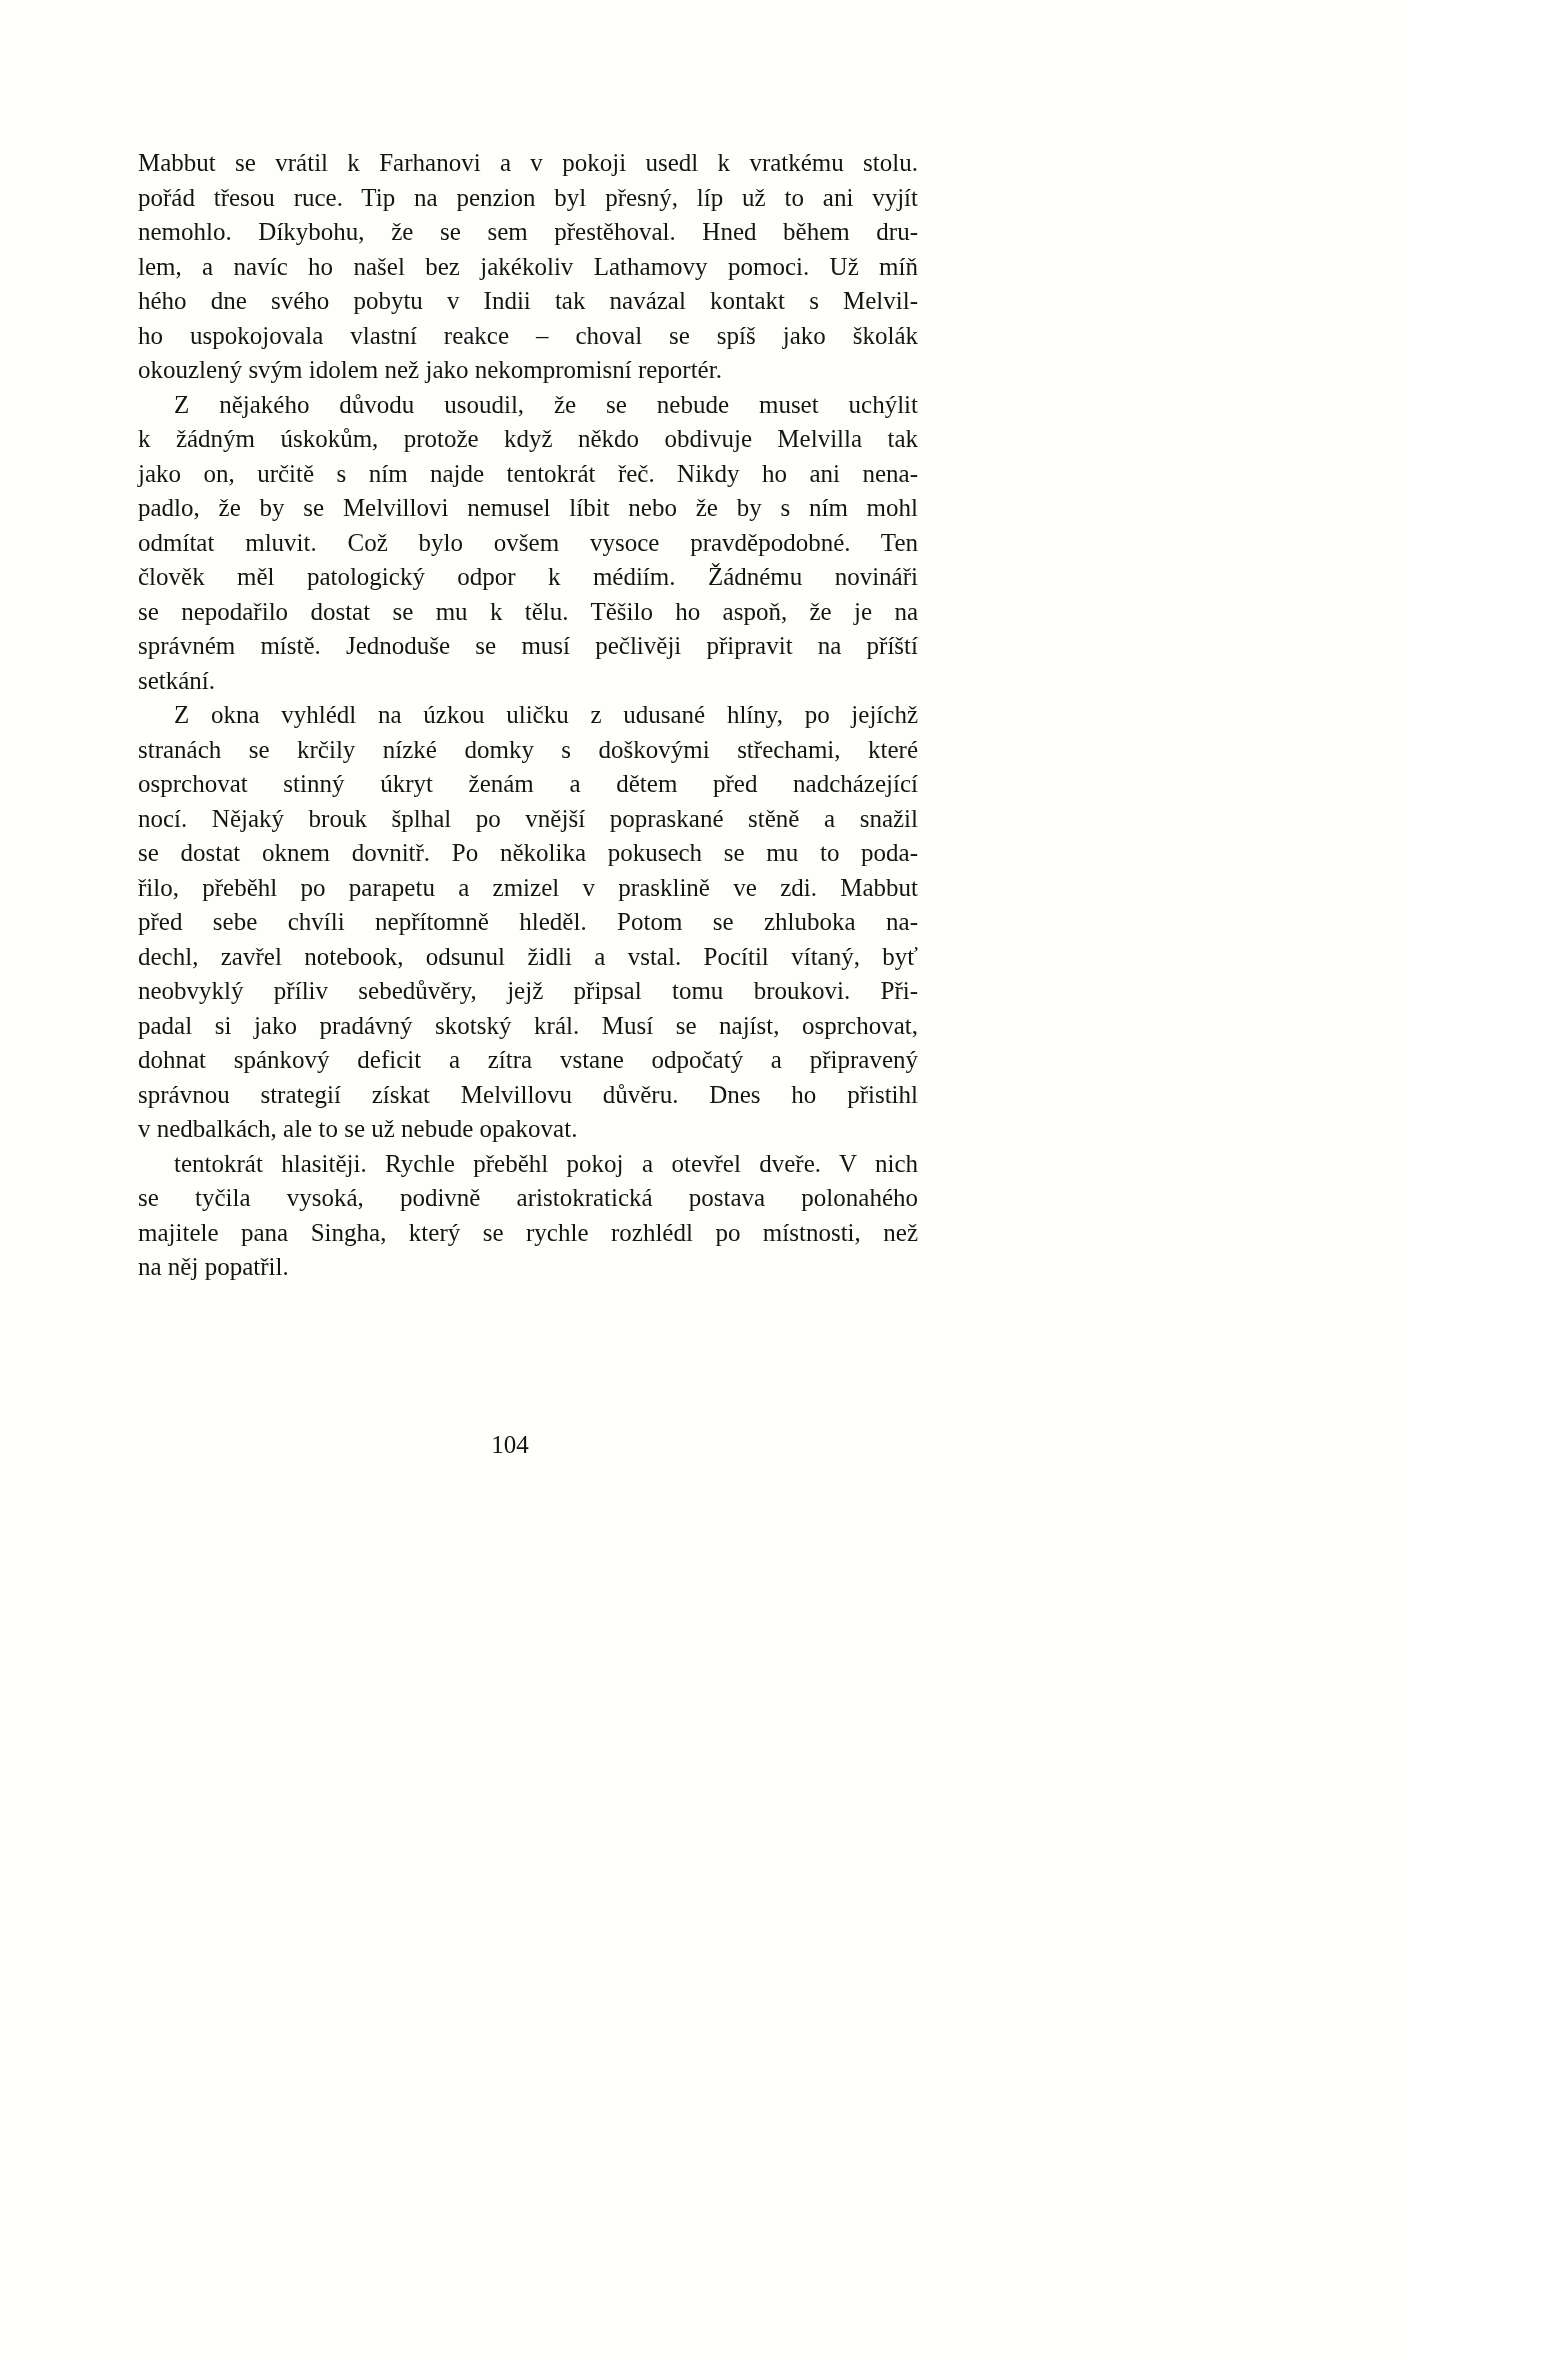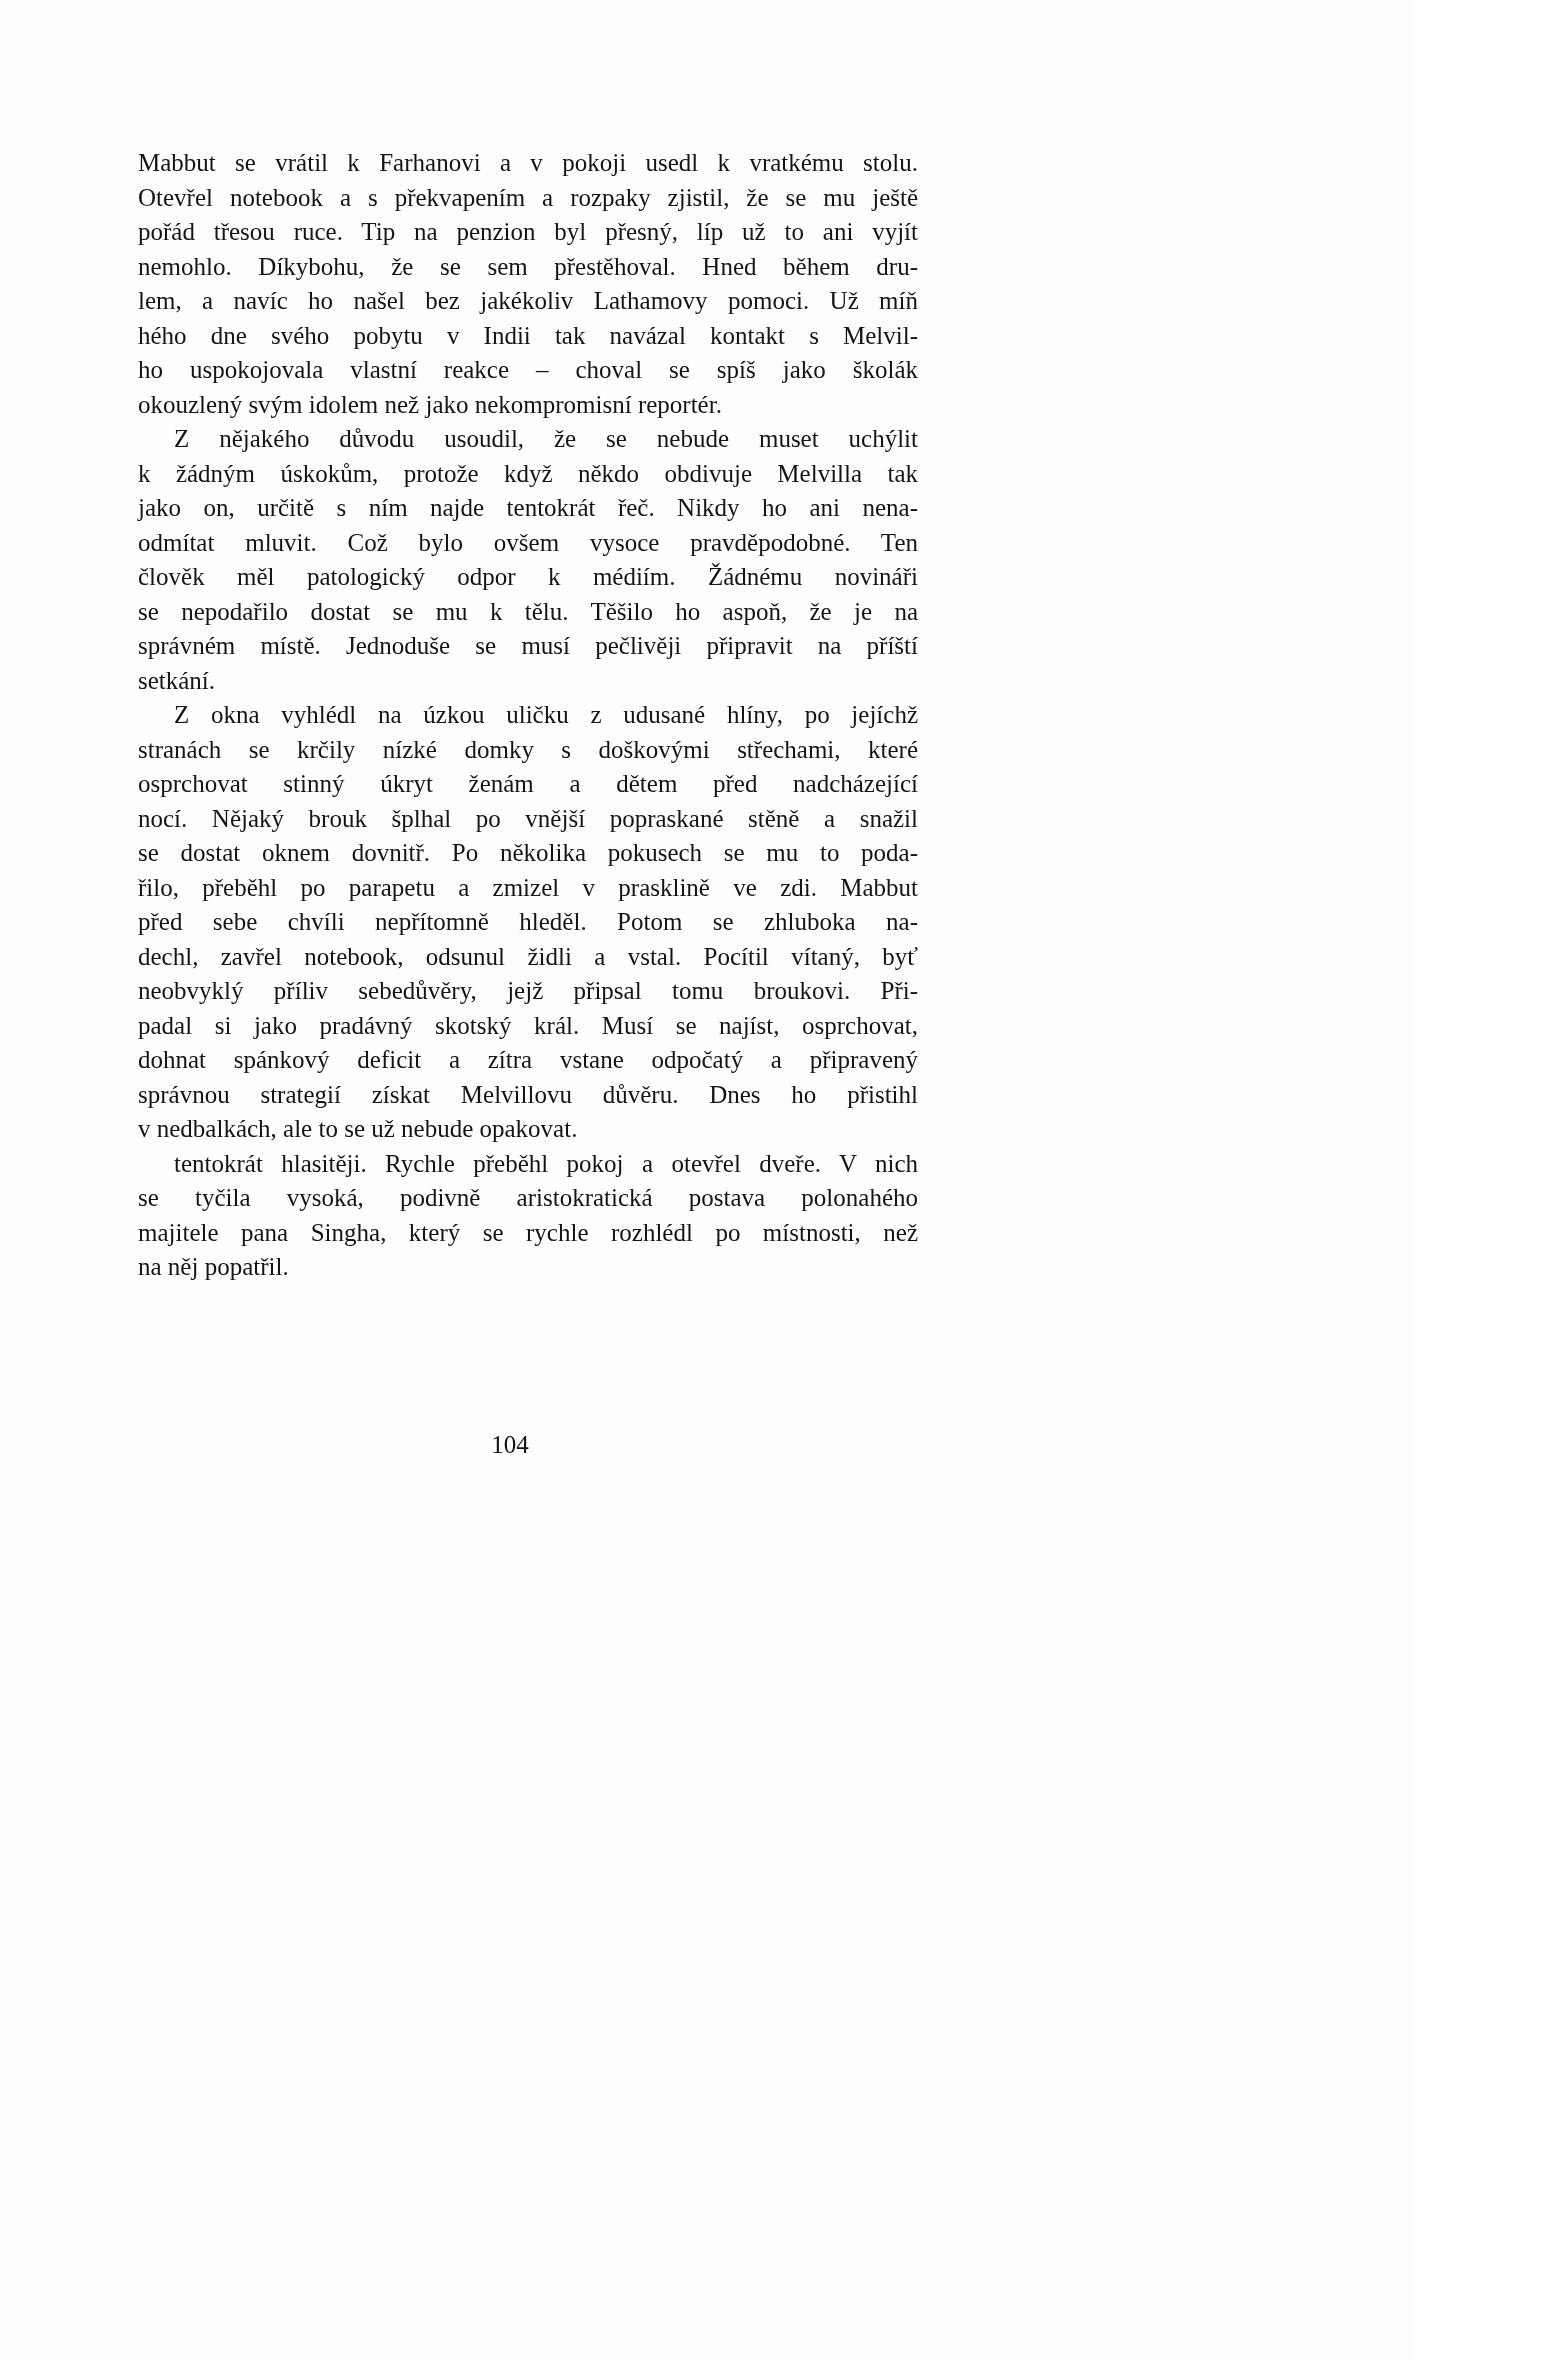--- a/index.html
+++ b/index.html
@@ -50,32 +50,32 @@
     line-height: 34px;
   }
 </style>
 </head>
 <body>
 
 <div class="page">
   <div class="text-block">
       <div class="paragraph">
         <div class="line">Mabbut se vrátil k Farhanovi a v pokoji usedl k vratkému stolu.</div>
-        <div class="line">Otevřel notebook a s překvapením a rozpaky zjistil, že se mu ještě</div>
         <div class="line">pořád třesou ruce. Tip na penzion byl přesný, líp už to ani vyjít</div>
         <div class="line">nemohlo. Díkybohu, že se sem přestěhoval. Hned během dru-</div>
         <div class="line">lem, a navíc ho našel bez jakékoliv Lathamovy pomoci. Už míň</div>
         <div class="line">hého dne svého pobytu v Indii tak navázal kontakt s Melvil-</div>
         <div class="line">ho uspokojovala vlastní reakce – choval se spíš jako školák</div>
         <div class="line last">okouzlený svým idolem než jako nekompromisní reportér.</div>
       </div>
       <div class="paragraph indent">
         <div class="line">Z nějakého důvodu usoudil, že se nebude muset uchýlit</div>
         <div class="line">k žádným úskokům, protože když někdo obdivuje Melvilla tak</div>
         <div class="line">jako on, určitě s ním najde tentokrát řeč. Nikdy ho ani nena-</div>
+        <div class="line">padlo, že by se Melvillovi nemusel líbit nebo že by s ním mohl</div>
         <div class="line">odmítat mluvit. Což bylo ovšem vysoce pravděpodobné. Ten</div>
         <div class="line">člověk měl patologický odpor k médiím. Žádnému novináři</div>
         <div class="line">se nepodařilo dostat se mu k tělu. Těšilo ho aspoň, že je na</div>
         <div class="line">správném místě. Jednoduše se musí pečlivěji připravit na příští</div>
         <div class="line last">setkání.</div>
       </div>
       <div class="paragraph indent">
         <div class="line">Z okna vyhlédl na úzkou uličku z udusané hlíny, po jejíchž</div>
         <div class="line">stranách se krčily nízké domky s doškovými střechami, které</div>
         <div class="line">osprchovat stinný úkryt ženám a dětem před nadcházející</div>

